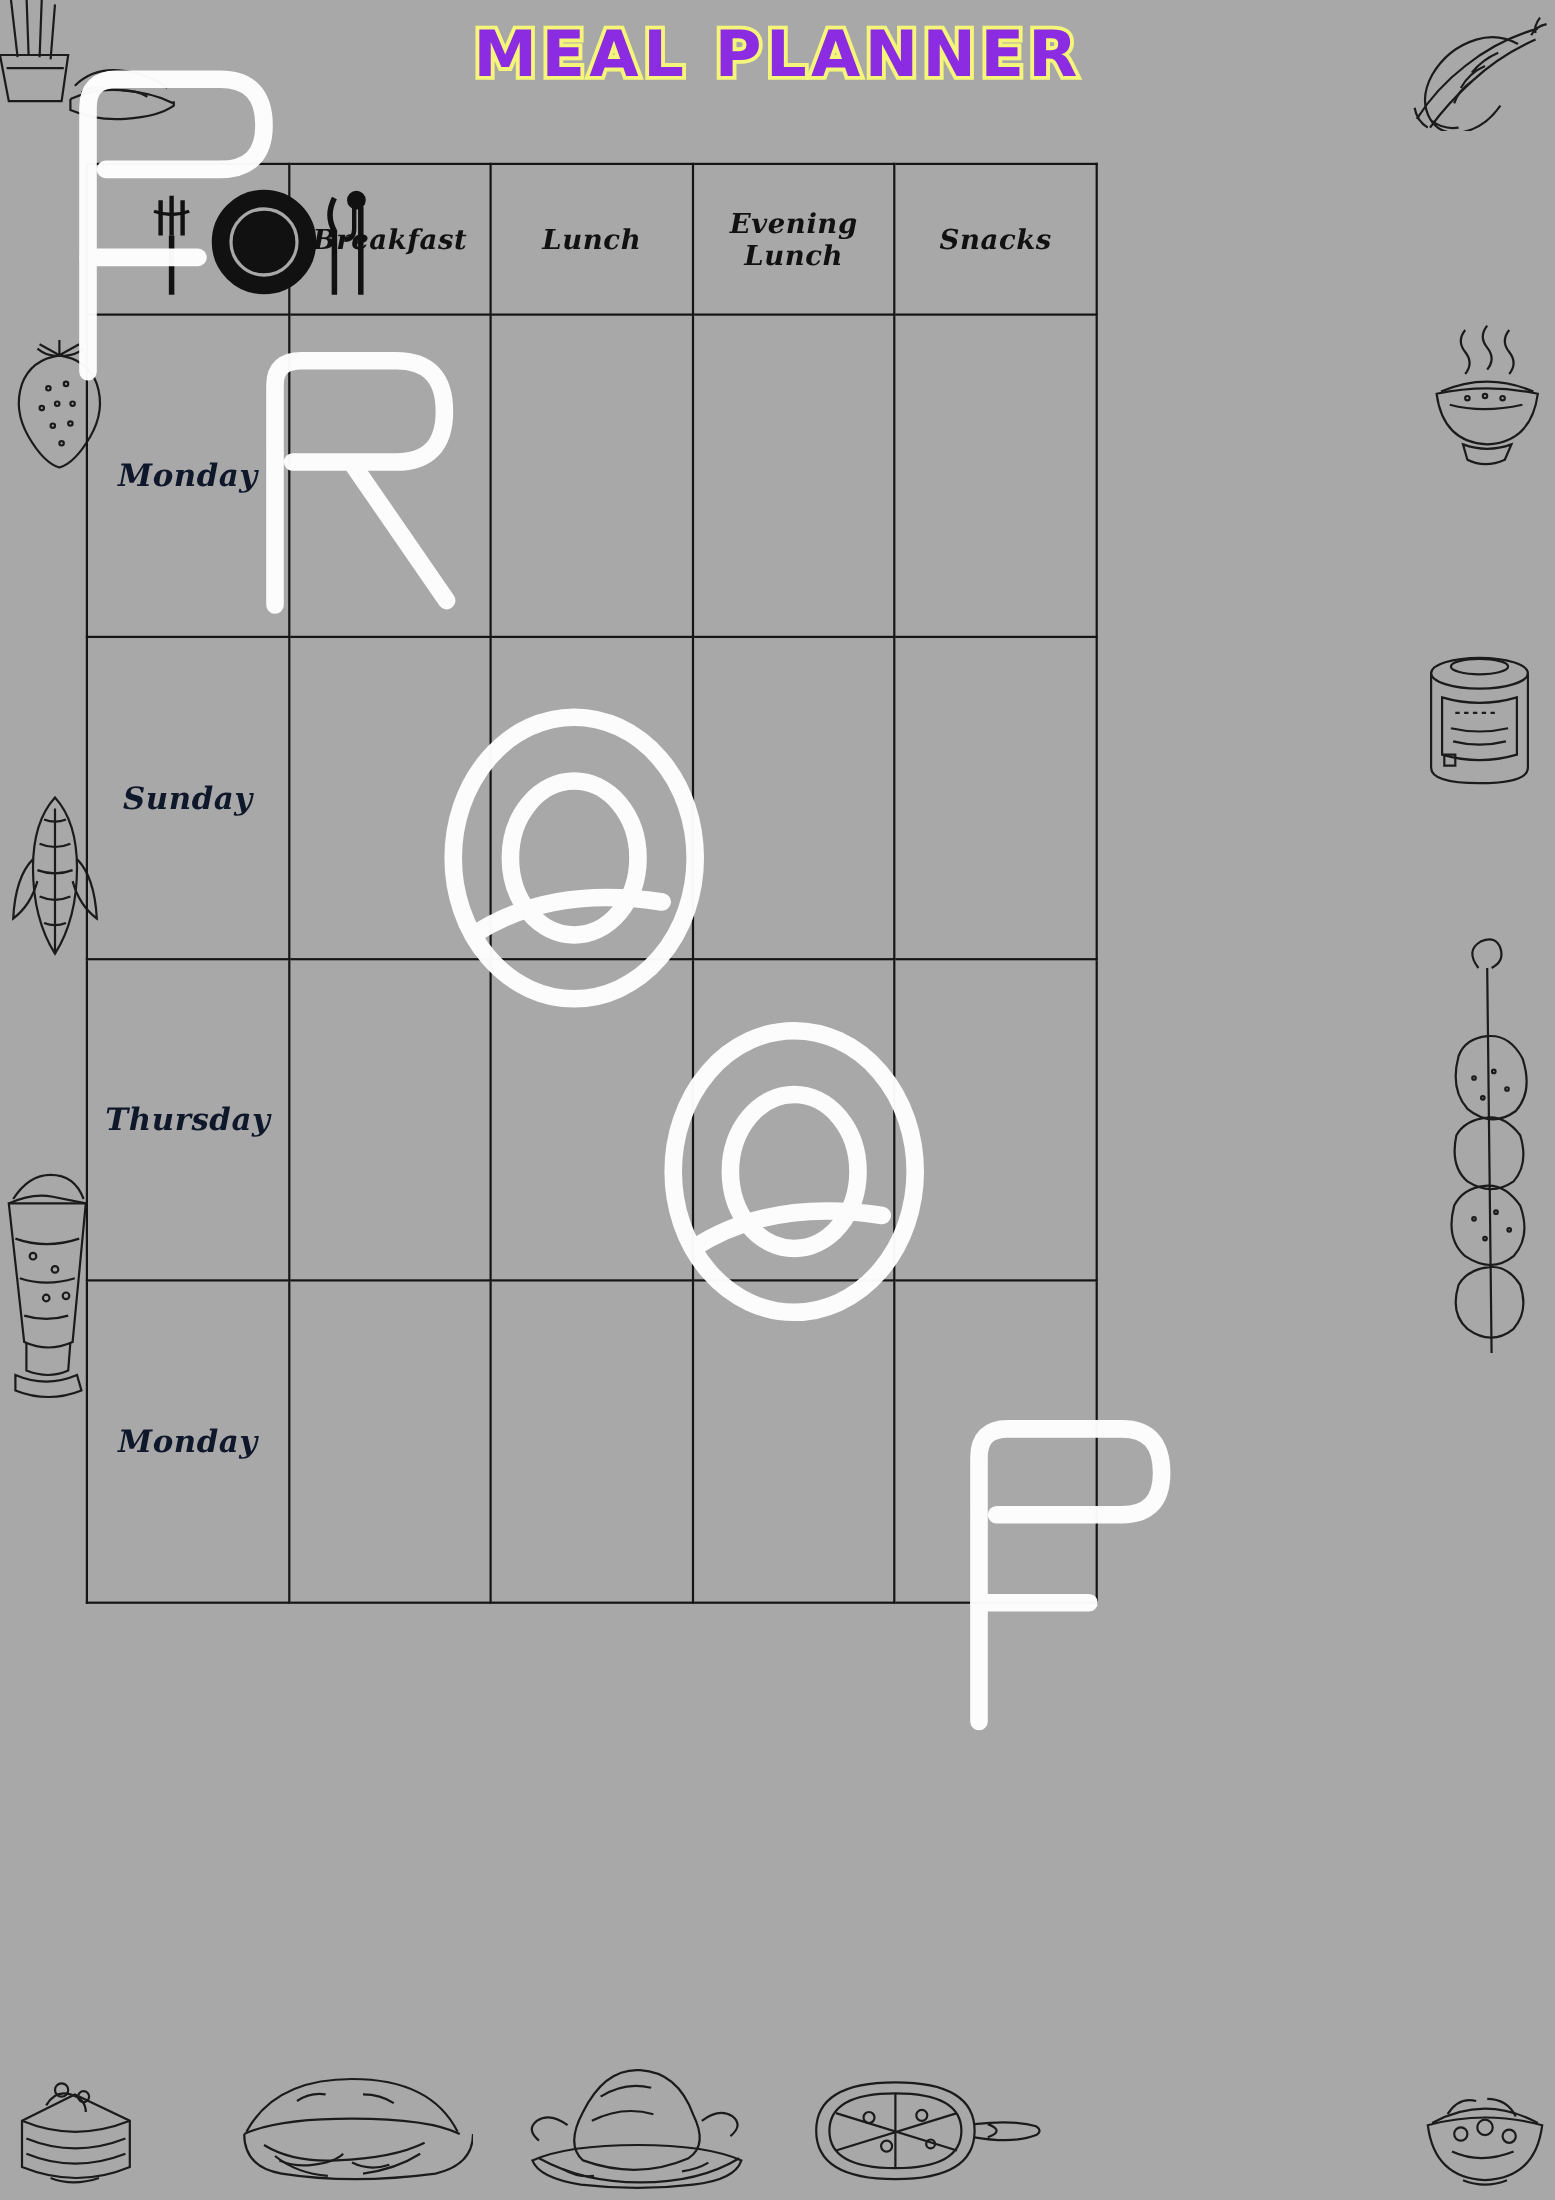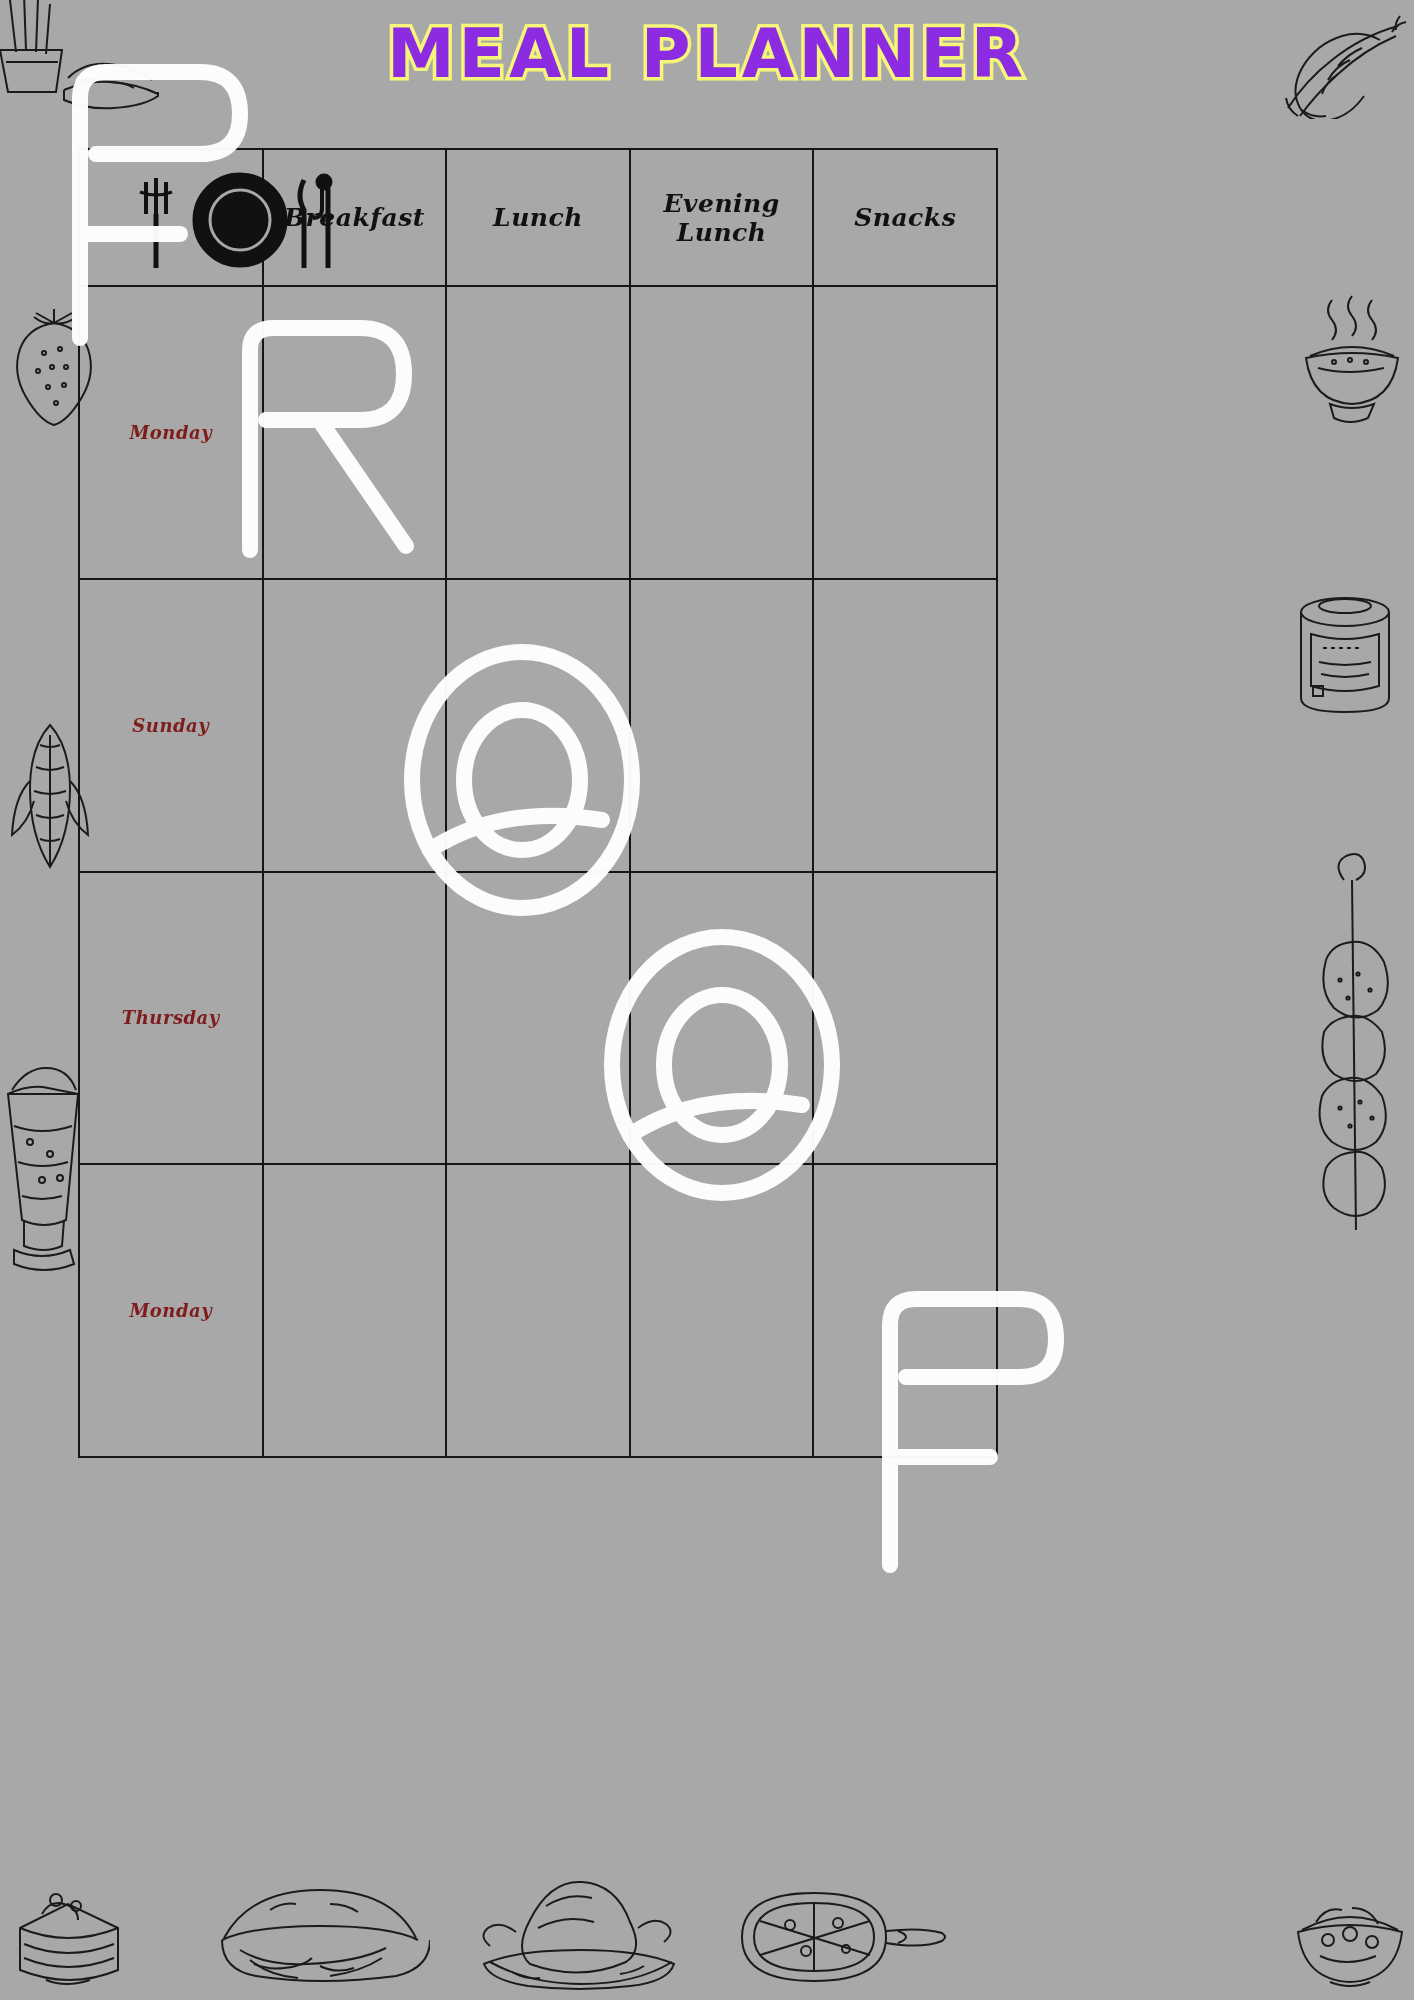--- a/index.html
+++ b/index.html
@@ -21,21 +21,21 @@
     top: 20px;
     left: 0;
     width: 1414px;
     text-align: center;
     z-index: 5;
   }
   #planner-title {
     display: inline-block;
     font-family: "DejaVu Sans", sans-serif;
     font-weight: bold;
-    font-size: 68px;
+    font-size: 58px;
     letter-spacing: 4px;
     color: #8b2be2;
     -webkit-text-stroke: 7px #f5f57a;
     paint-order: stroke fill;
     text-transform: uppercase;
     line-height: 1;
     margin: 0;
   }
 
   
@@ -64,22 +64,22 @@
     font-style: italic;
     font-weight: bold;
     font-size: 25px;
     color: #111;
     letter-spacing: 0.5px;
   }
   .day-cell {
     font-family: "DejaVu Serif", serif;
     font-style: italic;
     font-weight: bold;
-    font-size: 18px;
-    color: #7f1d1d;
+    font-size: 28px;
+    color: #0f172a;
     letter-spacing: 0.5px;
     text-align: left;
     padding-left: 78px;
   }
   .row-h { height: 168px; }
 
   
   #corner-head { position: relative; }
   #plate-icon {
     position: absolute;

